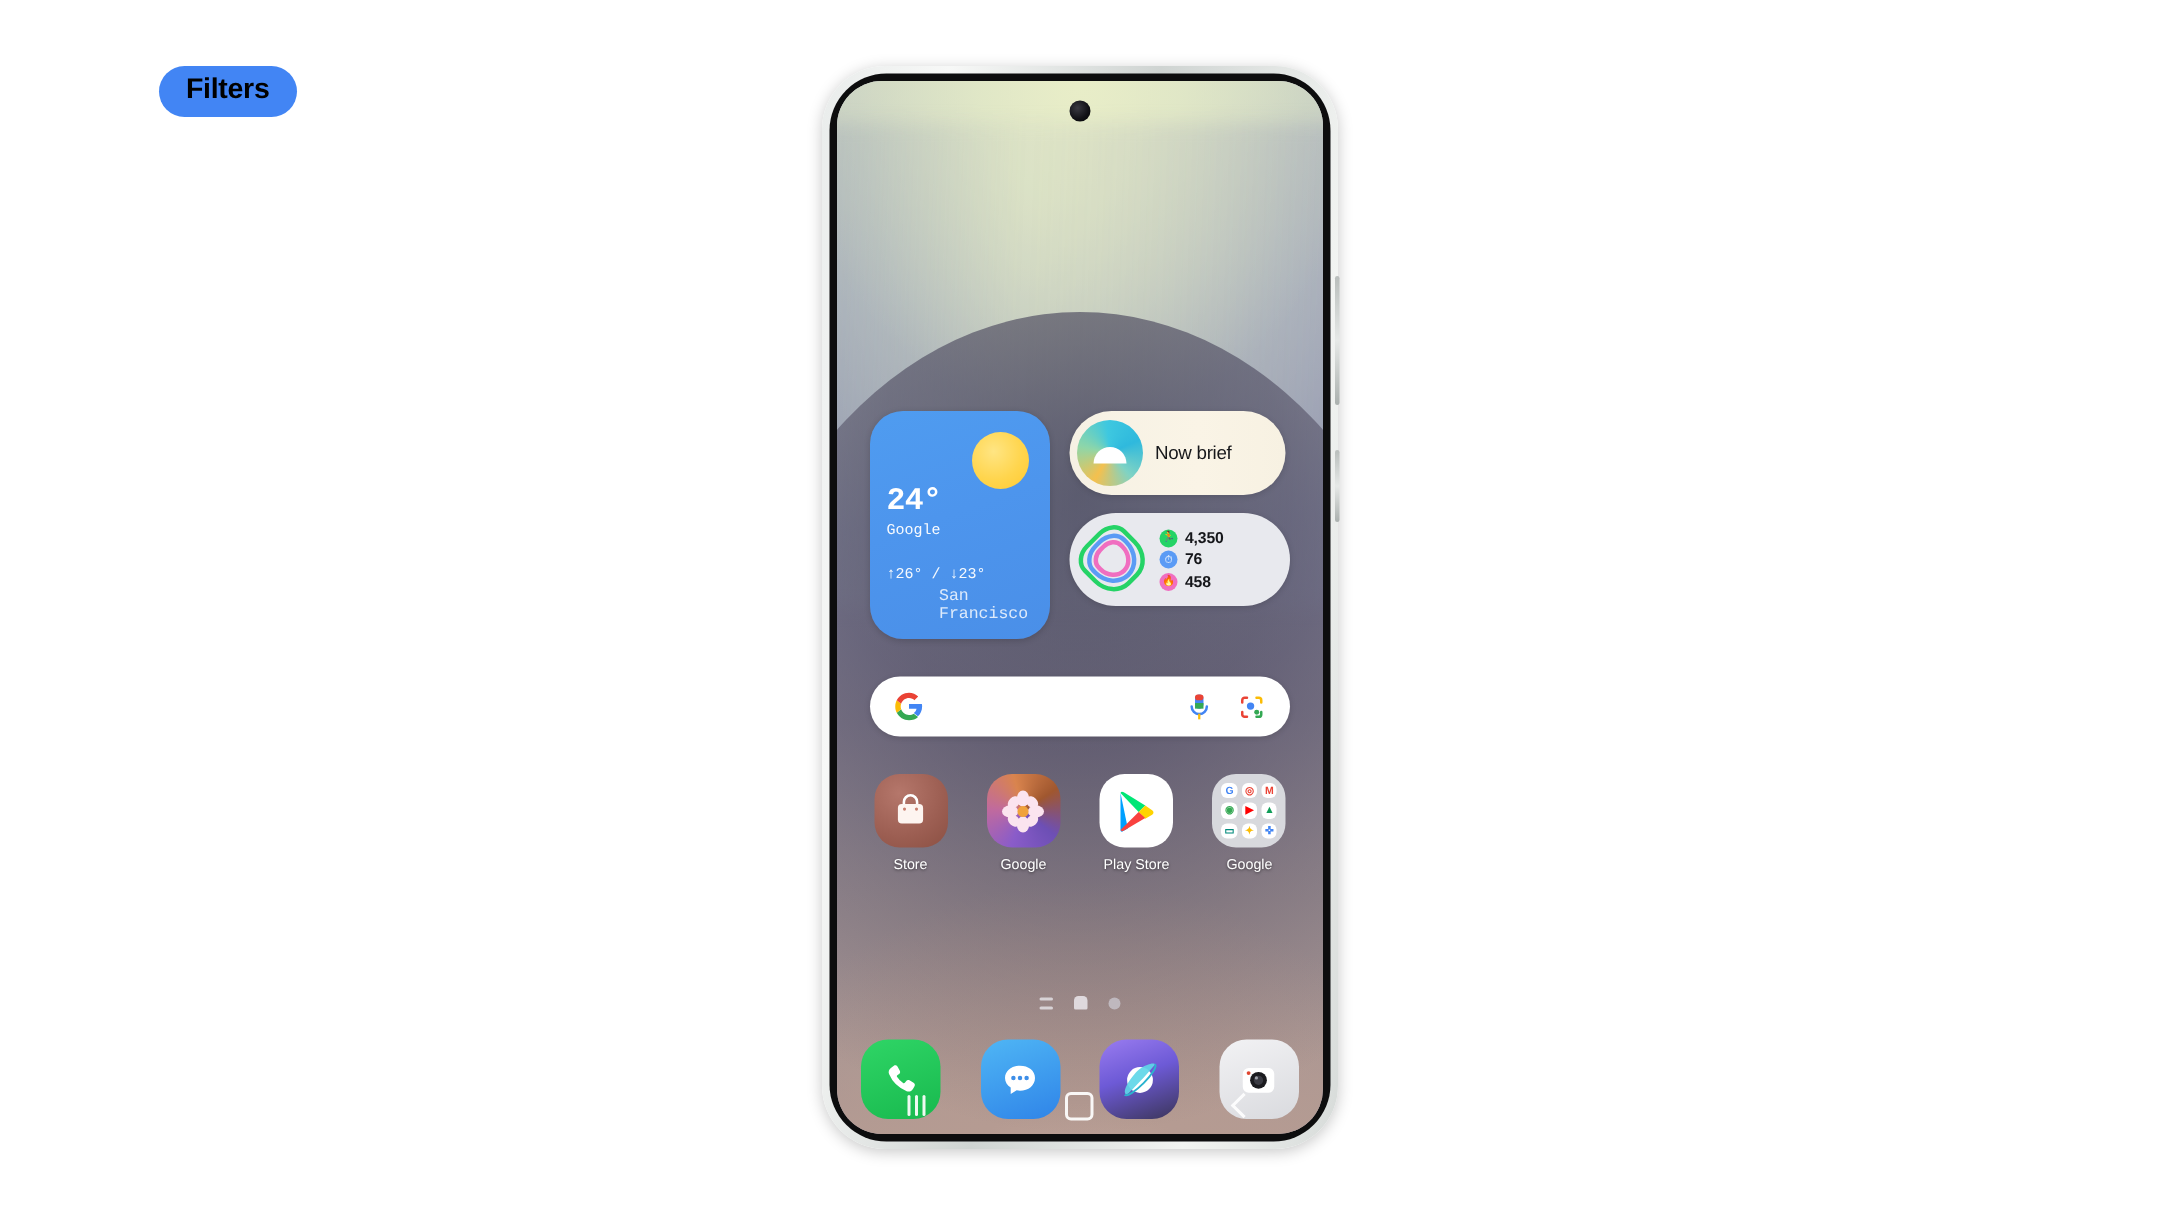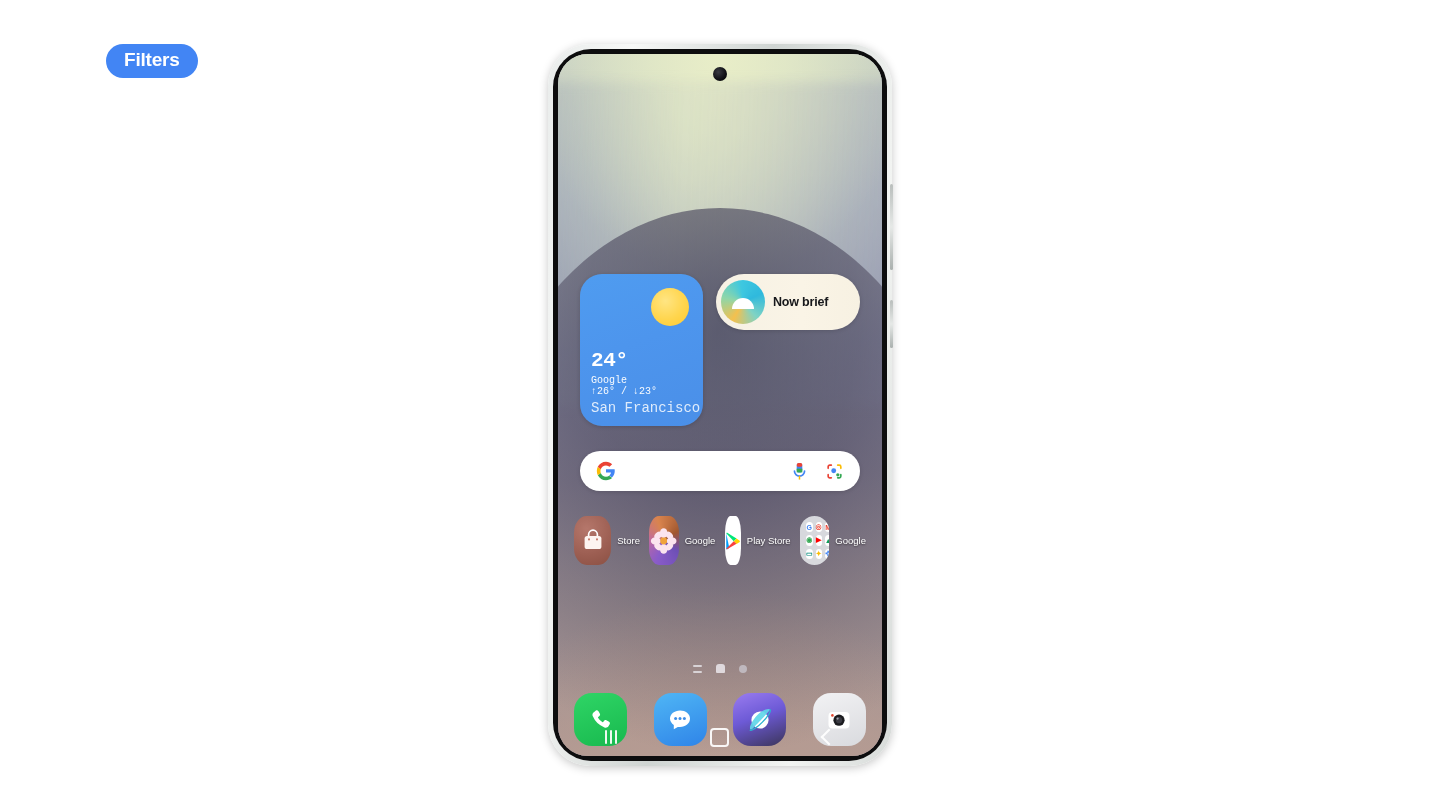--- a/index.html
+++ b/index.html
@@ -11,21 +11,21 @@
   }
 
   
   .header {
     position: absolute;
     left: 106px; top: 44px;
     display: flex; align-items: center; gap: 14px;
   }
   .filters-pill {
     background: #4285f4;
-    color: #ffffff;
+    color: #000000;
     font-size: 19px;
     font-weight: bold;
     letter-spacing: -0.2px;
     padding: 6px 18px 7px 18px;
     border-radius: 999px;
     line-height: 1.1;
   }
   .step-title {
     font-size: 19px;
     font-weight: bold;
@@ -146,22 +146,22 @@
     overflow:hidden;
   }
   .sun {
     position:absolute; right:14px; top:14px;
     width:38px; height:38px; border-radius:50%;
     background: radial-gradient(circle at 38% 34%, #ffe583 0%, #ffd54d 55%, #ffc931 100%);
   }
   .w-text { position:absolute; left:11px; bottom:10px; color:#fff;font-family:Liberation Mono, monospace; }
   .w-temp { font-size:21px; font-weight:bold; line-height:1.1; letter-spacing:-0.4px; }
   .w-cond { font-size:10px; margin-top:3px; opacity:.96; }
-  .w-hilo { font-size:10px; margin-top:0; opacity:.96; }
-  .w-city { font-size:14px; margin-top:3px; opacity:.82; }
+  .w-hilo { font-size:10px; margin-top:18px; opacity:.96; }
+  .w-city { font-size:11px; margin-top:3px; opacity:.82;margin-left:35px; }
 
   .right-col { display:flex; flex-direction:column; gap:12px; }
   .pill-widget {
     width:139px;
     border-radius: 999px;
     display:flex; align-items:center;
     box-shadow: 0 1px 4px rgba(0,0,0,.14);
   }
   .now-brief {
     height: 56px;
@@ -174,21 +174,21 @@
     position:relative; flex:none;
     display:flex; align-items:center; justify-content:center;
   }
   .nb-icon::after {
     content:"";
     width:22px; height:11px;
     border-radius: 11px 11px 0 0;
     background:#ffffff;
     margin-top:3px;
   }
-  .nb-label { font-size:12.5px; font-weight:bold; color:#17181b; letter-spacing:-0.2px; }
+  .nb-label { font-size:12.5px; font-weight:normal; color:#17181b; letter-spacing:-0.2px; }
 
   .health {
     height: 62px;
     background: #e8e9ee;
     padding-left: 8px; gap: 10px;
   }
   .heart-rings { width:42px; height:42px; position:relative; flex:none; }
   .ring {
     position:absolute; left:50%; top:50%;
     transform: translate(-50%,-50%) rotate(-45deg);
@@ -216,21 +216,21 @@
     z-index:4;
   }
   .sb-actions { display:flex; align-items:center; gap:18px; }
 
   
   .app-grid {
     position:absolute; left:16px; right:16px; top: 462px;
     display:flex; justify-content:space-between;
     z-index:4;
   }
-  .app { width: 66px; display:flex; flex-direction:row; align-items:center; gap:6px; }
+  .app { width: 66px; display:flex; flex-direction:column; align-items:center; gap:6px; }
   .app-icon {
     width: 49px; height: 49px;
     border-radius: 15px;
     display:flex; align-items:center; justify-content:center;
     position:relative;
     overflow:hidden;
   }
   .squircle { border-radius: 34%; }
   .app-label {
     font-size: 9.5px; color:#ffffff;
@@ -327,20 +327,47 @@
           <div class="w-city">San Francisco</div>
         </div>
       </div>
 
       <div class="right-col">
         <div class="pill-widget now-brief">
           <div class="nb-icon"></div>
           <div class="nb-label">Now brief</div>
         </div>
 
+        <div class="pill-widget health">
+          <div class="heart-rings">
+            <div class="ring ring1"></div>
+            <div class="ring ring2"></div>
+            <div class="ring ring3"></div>
+          </div>
+          <div class="stats">
+            <div class="stat">
+              <div class="dot-ic" style="background:#25d366">
+                  <span>🏃</span>
+                </div>
+              <div class="stat-val">4,350</div>
+            </div>
+            <div class="stat">
+              <div class="dot-ic" style="background:#5b9bf5">
+                  <span>⏱</span>
+                </div>
+              <div class="stat-val">76</div>
+            </div>
+            <div class="stat">
+              <div class="dot-ic" style="background:#f06ec0">
+                  <span>🔥</span>
+                </div>
+              <div class="stat-val">458</div>
+            </div>
+          </div>
+        </div>
       </div>
     </div>
 
     <div class="searchbar">
       <svg width="20" height="20" viewBox="0 0 48 48">
         <path fill="#4285F4" d="M45 24c0-1.6-.1-2.7-.4-4H24v7.5h12c-.2 2-1.5 5-4.4 7l6.7 5.2C42.2 36 45 30.6 45 24z"></path>
         <path fill="#34A853" d="M24 46c5.9 0 10.9-2 14.5-5.3l-6.9-5.3c-1.9 1.3-4.4 2.2-7.6 2.2-5.8 0-10.7-3.8-12.5-9.1l-7.1 5.5C8.1 41.2 15.4 46 24 46z"></path>
         <path fill="#FBBC05" d="M11.5 28.5c-.5-1.4-.8-2.9-.8-4.5s.3-3.1.7-4.5l-7.1-5.5C2.8 17 2 20.4 2 24s.8 7 2.3 10z"></path>
         <path fill="#EA4335" d="M24 10.5c4.1 0 6.9 1.8 8.5 3.3l6.2-6C34.9 4.3 29.9 2 24 2 15.4 2 8.1 6.8 4.3 14l7.1 5.5C13.3 14.3 18.2 10.5 24 10.5z"></path>
       </svg>

